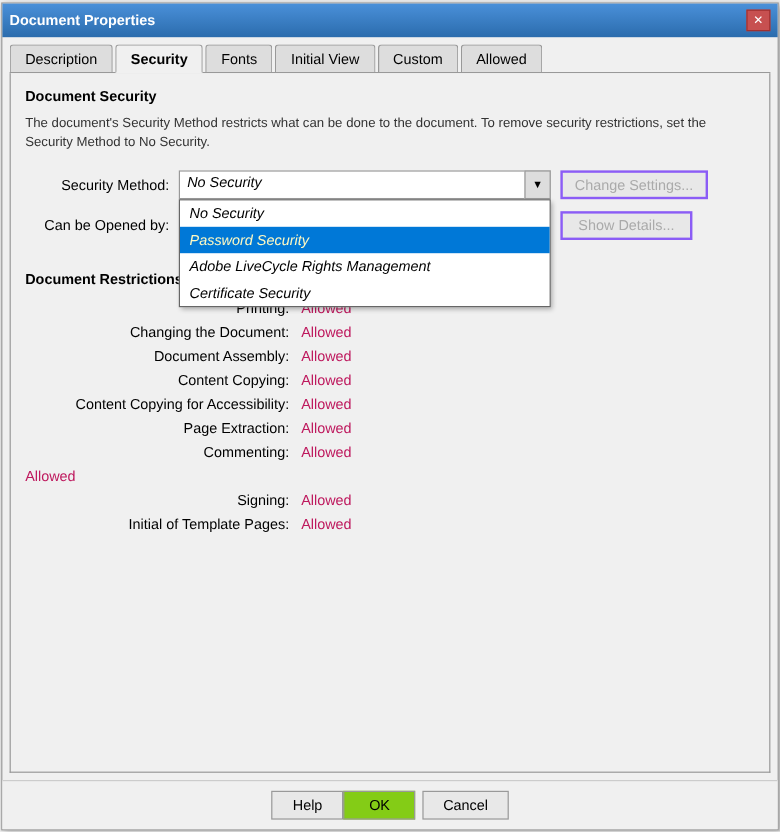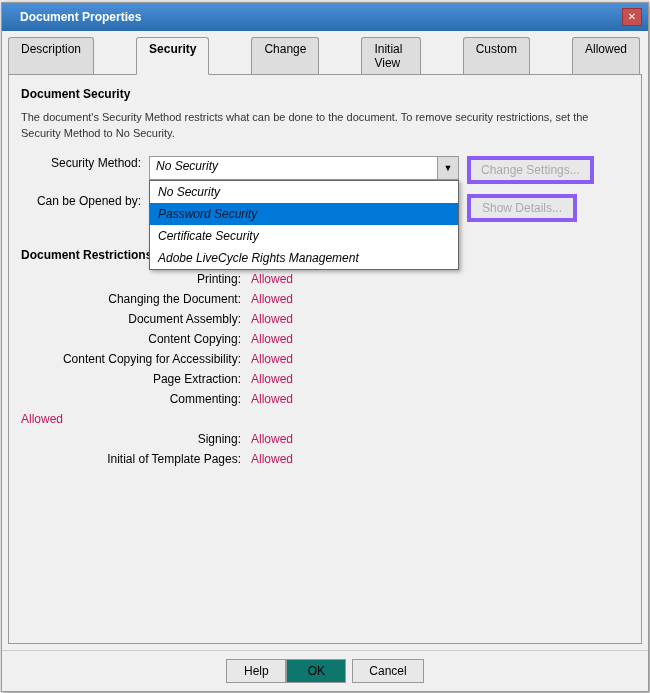--- a/index.html
+++ b/index.html
@@ -28,21 +28,20 @@
       display: flex;
       align-items: center;
       justify-content: space-between;
       padding: 0 6px;
       flex-shrink: 0;
     }
     .title-bar-text {
       color: white;
       font-size: 12px;
       font-weight: bold;
-      margin-left: 12px;
     }
     .title-bar-buttons {
       display: flex;
       gap: 2px;
     }
     .title-btn {
       width: 20px;
       height: 18px;
       background: #c75050;
       border: 1px solid #a03030;
@@ -60,21 +59,20 @@
       flex: 1;
       display: flex;
       flex-direction: column;
       padding: 6px;
       overflow: hidden;
     }
     .tab-bar {
       display: flex;
       border-bottom: 1px solid #999;
       flex-shrink: 0;
-      gap: 40px;
     }
     .tab {
       padding: 4px 12px;
       border: 1px solid #999;
       border-bottom: none;
       background: #ddd;
       cursor: pointer;
       margin-right: 2px;
       border-radius: 3px 3px 0 0;
       font-size: 12px;
@@ -105,21 +103,21 @@
       color: #000;
     }
     .description-text {
       font-size: 11px;
       color: #333;
       margin-bottom: 14px;
       line-height: 1.5;
     }
     .form-row {
       display: flex;
-      align-items: flex-start;
+      align-items: center;
       margin-bottom: 10px;
     }
     .form-label {
       width: 120px;
       text-align: right;
       margin-right: 8px;
       font-size: 12px;
       color: #000;
     }
     .dropdown-wrapper {
@@ -148,21 +146,21 @@
       border: 1px solid #999;
       display: flex;
       align-items: center;
       justify-content: center;
       font-size: 9px;
       pointer-events: none;
     }
     .btn-right {
       margin-left: 8px;
       padding: 3px 10px;
-      border: 4px solid #8b5cf6;
+      border: 2px solid #8b5cf6;
       background: #e8e8e8;
       cursor: pointer;
       font-size: 12px;
       min-width: 110px;
       color: #aaa;
     }
 
     
     .dropdown-popup {
       position: absolute;
@@ -175,21 +173,21 @@
       box-shadow: 2px 2px 4px rgba(0,0,0,0.3);
     }
     .dropdown-item {
       padding: 4px 8px;
       cursor: pointer;
       font-size: 12px;
       color: #000;
     }
     .dropdown-item.selected {
       background: #0078d7;
-      color: #0f172a;
+      color: #fef9c3;
     }
 
     .restrictions-section {
       margin-top: 16px;
     }
     .restrictions-title {
       font-size: 12px;
       font-weight: bold;
       margin-bottom: 10px;
       color: #000;
@@ -225,63 +223,63 @@
     }
     .footer-btn {
       padding: 4px 16px;
       border: 1px solid #999;
       background: #e8e8e8;
       cursor: pointer;
       font-size: 12px;
       min-width: 60px;
     }
     .footer-btn.primary {
-      background: #0f766e;
+      background: #84cc16;
     }
   </style>
 </head>
 <body>
 
 <div class="window">
 
   <div class="title-bar">
     <span class="title-bar-text">Document Properties</span>
     <div class="title-bar-buttons">
       <div class="title-btn">✕</div>
     </div>
   </div>
 
   <div class="content-area">
 
     <div class="tab-bar">
       <div class="tab">Description</div>
       <div class="tab active">Security</div>
-      <div class="tab">Change</div>
+      <div class="tab">Fonts</div>
       <div class="tab">Initial View</div>
       <div class="tab">Custom</div>
       <div class="tab">Allowed</div>
     </div>
 
     <div class="tab-content">
       <div class="section-title">Document Security</div>
       <div class="description-text">The document's Security Method restricts what can be done to the document. To remove security restrictions, set the Security Method to No Security.</div>
 
       <div class="form-row">
         <span class="form-label">Security Method:</span>
         <div class="dropdown-wrapper">
           <div class="dropdown-select">
             <span>No Security</span>
           </div>
           <div class="dropdown-arrow">▼</div>
 
           <div class="dropdown-popup">
             <div class="dropdown-item">No Security</div>
             <div class="dropdown-item selected">Password Security</div>
+            <div class="dropdown-item">Adobe LiveCycle Rights Management</div>
             <div class="dropdown-item">Certificate Security</div>
-            <div class="dropdown-item">Adobe LiveCycle Rights Management</div>
           </div>
         </div>
         <button class="btn-right">Change Settings...</button>
       </div>
 
       <div class="form-row">
         <span class="form-label">Can be Opened by:</span>
         <div style="flex:1;max-width:310px;"></div>
         <button class="btn-right">Show Details...</button>
       </div>

